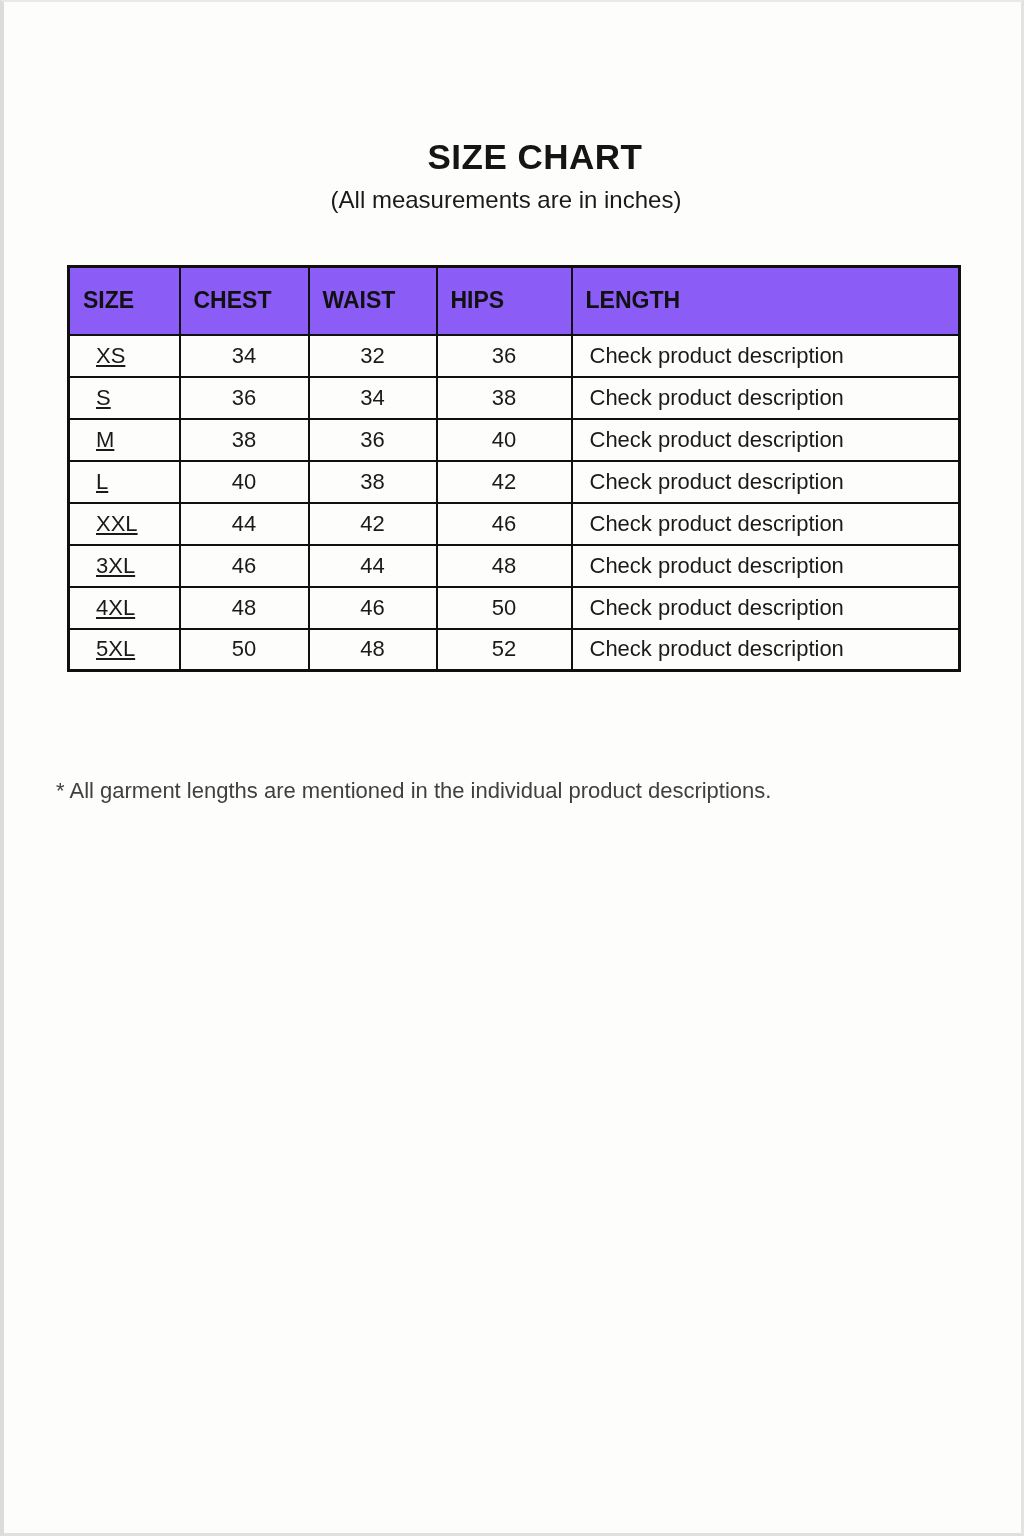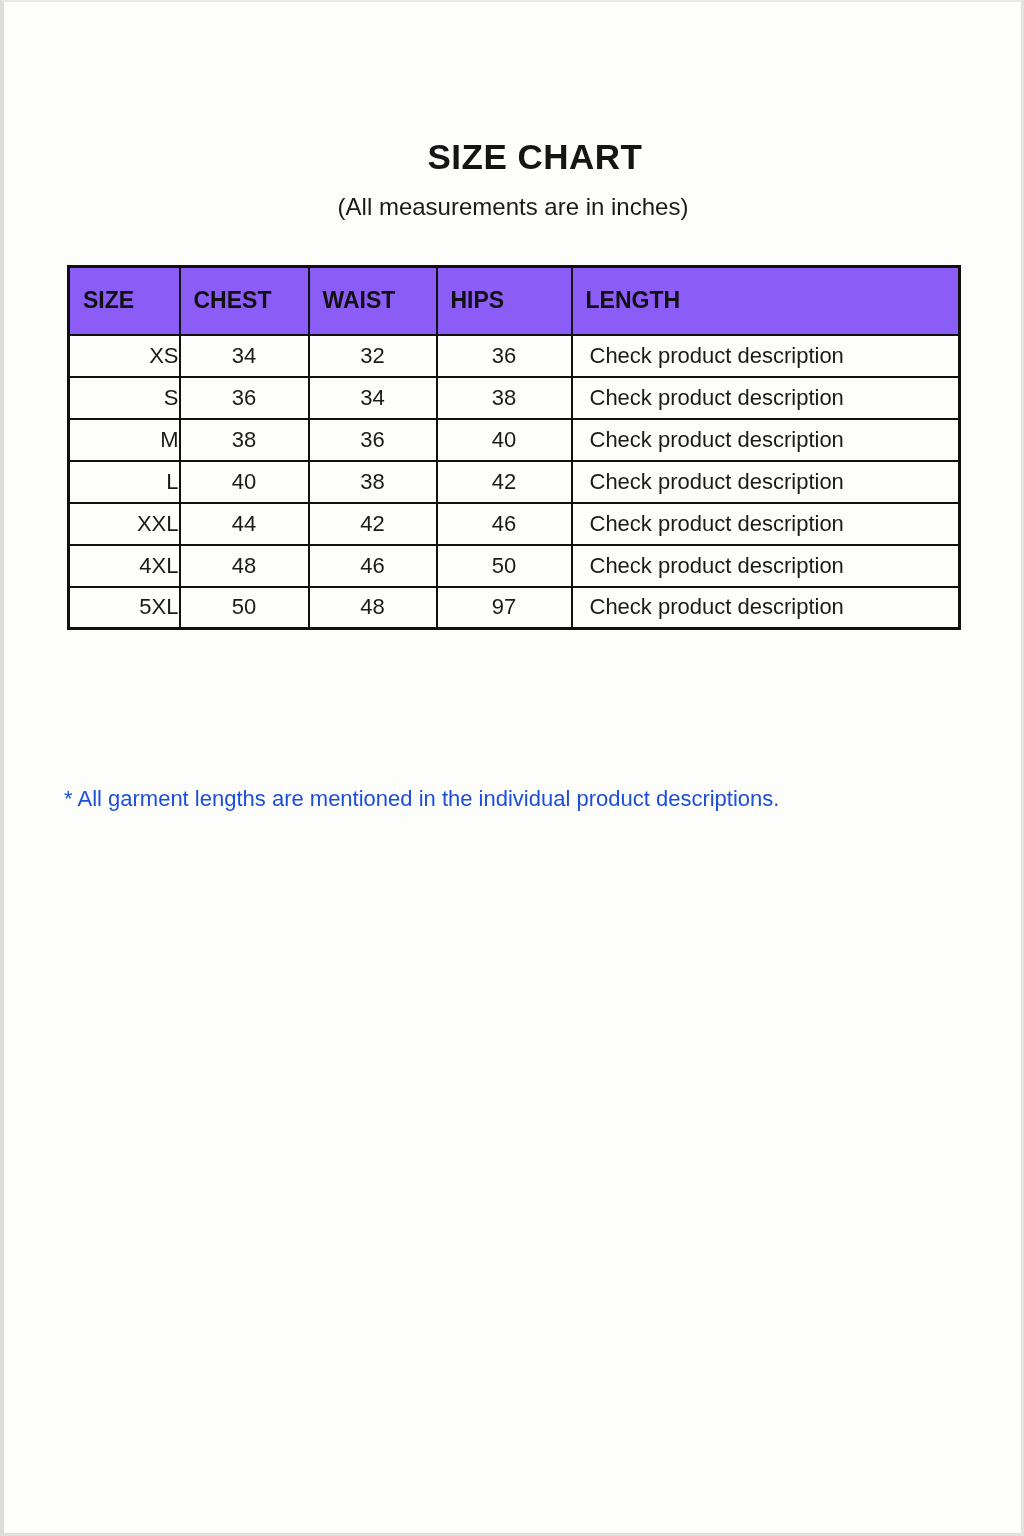--- a/index.html
+++ b/index.html
@@ -32,21 +32,21 @@
     line-height: 1.0;
     font-weight: bold;
     letter-spacing: 0.5px;
     color: #151515;
   }
   .subtitle {
     position: absolute;
     top: 184px;
     left: 0;
     width: 1004px;
-    margin: 7px;
+    margin: 0;
     text-align: center;
     font-size: 24px;
     line-height: 1.2;
     font-weight: normal;
     color: #1a1a1a;
   }
   table.size-table {
     position: absolute;
     left: 63px;
     top: 263px;
@@ -73,46 +73,47 @@
     color: #111;
   }
   .size-table tbody td {
     height: 42px;
     background: #fdfdfc;
     font-size: 22px;
     padding: 0;
     color: #1a1a1a;
   }
   .size-table td.cell-size {
-    text-align: right;
+    text-align: left;
     padding-left: 26px;
+    text-decoration: underline;
   }
   .size-table td.cell-num {
     text-align: center;
   }
   .size-table td.cell-length {
     text-align: left;
     padding-left: 17px;
   }
   col.c-size   { width: 111px; }
   col.c-chest  { width: 129px; }
   col.c-waist  { width: 128px; }
   col.c-hips   { width: 135px; }
   col.c-length { width: 388px; }
   .notes {
     position: absolute;
     left: 52px;
     top: 776px;
     width: 920px;
   }
   .note {
-    margin: 8px;
+    margin: 0;
     font-size: 22px;
     line-height: 1.2;
-    color: #1d4ed8;
+    color: #404040;
   }
   .note + .note {
     margin-top: 18px;
   }
 </style>
 </head>
 <body>
 
 <div class="page">
 
@@ -166,31 +167,38 @@
         <td class="cell-length">Check product description</td>
       </tr>
       <tr>
         <td class="cell-size">XXL</td>
         <td class="cell-num">44</td>
         <td class="cell-num">42</td>
         <td class="cell-num">46</td>
         <td class="cell-length">Check product description</td>
       </tr>
       <tr>
+        <td class="cell-size">3XL</td>
+        <td class="cell-num">46</td>
+        <td class="cell-num">44</td>
+        <td class="cell-num">48</td>
+        <td class="cell-length">Check product description</td>
+      </tr>
+      <tr>
         <td class="cell-size">4XL</td>
         <td class="cell-num">48</td>
         <td class="cell-num">46</td>
         <td class="cell-num">50</td>
         <td class="cell-length">Check product description</td>
       </tr>
       <tr>
         <td class="cell-size">5XL</td>
         <td class="cell-num">50</td>
         <td class="cell-num">48</td>
-        <td class="cell-num">97</td>
+        <td class="cell-num">52</td>
         <td class="cell-length">Check product description</td>
       </tr>
     </tbody>
   </table>
 
   <div class="notes">
     <p class="note">* All garment lengths are mentioned in the individual product descriptions.</p>
   </div>
 
 </div>

